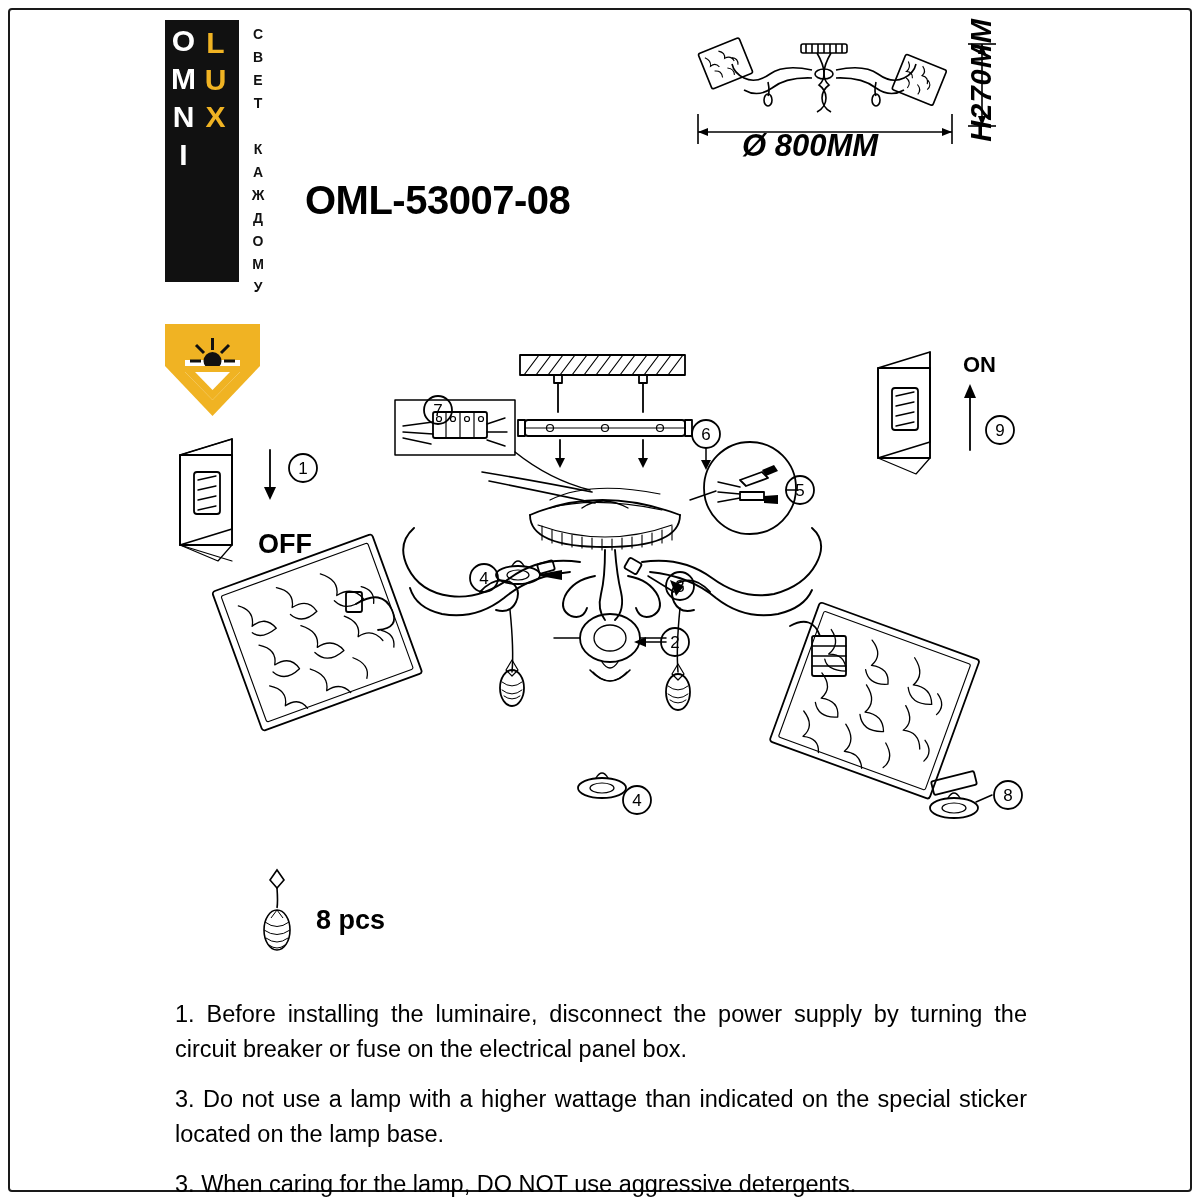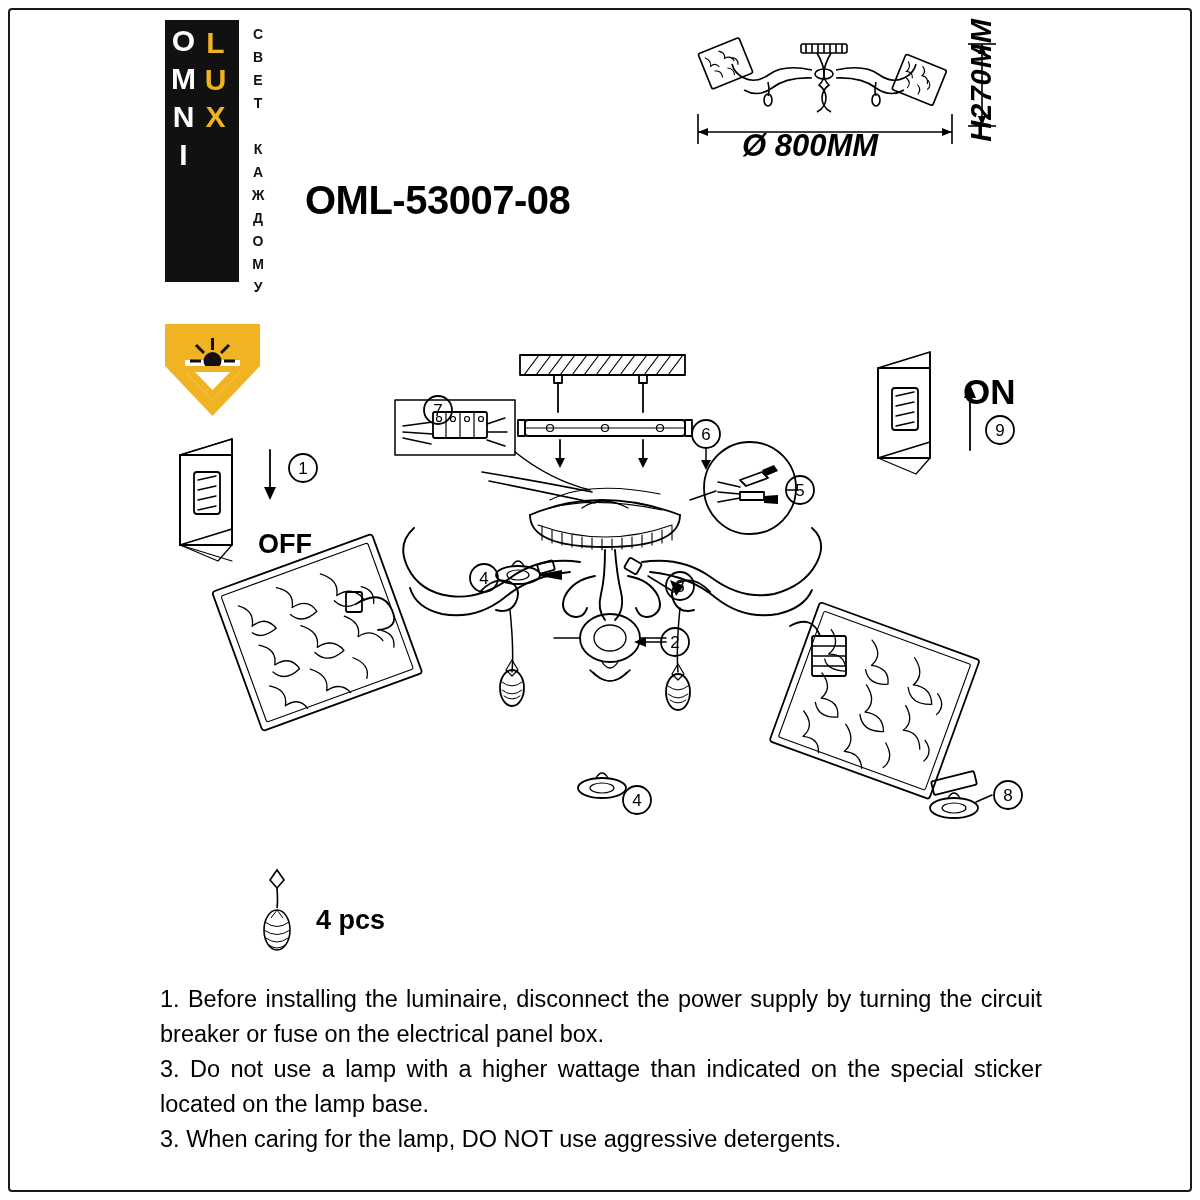--- a/index.html
+++ b/index.html
@@ -147,22 +147,22 @@
   .txt-off {
     position: absolute;
     left: 258px;
     top: 529px;
     font-size: 27px;
     font-weight: bold;
   }
   .txt-on {
     position: absolute;
     left: 963px;
-    top: 372px;
-    font-size: 35px;
+    top: 352px;
+    font-size: 22px;
     font-weight: bold;
   }
   .txt-pcs {
     position: absolute;
     left: 316px;
     top: 905px;
     font-size: 27px;
     font-weight: bold;
   }
   .pcs-pendant {
@@ -177,21 +177,21 @@
   .notes {
     position: absolute;
     left: 160px;
     top: 982px;
     width: 882px;
     font-size: 23.5px;
     line-height: 35px;
     text-align: justify;
   }
   .notes p {
-    margin: 0;
+    margin: 15px;
   }
 </style>
 </head>
 <body>
 
 <div id="page">
 
   <div class="frame"></div>
 
   <div class="logo">
@@ -562,21 +562,21 @@
 
   <svg class="pcs-pendant" viewBox="0 0 50 90">
     <g fill="none" stroke="#000000" stroke-width="1.6">
       <path d="M18 12 l7 -10 l7 10 l-7 8 z"></path>
       <path d="M25 20 q1 14 0 20"></path>
       <ellipse cx="25" cy="62" rx="13" ry="20"></ellipse>
       <path d="M13 54 q12 9 24 0 M12 62 q13 9 26 0 M14 70 q11 8 22 0 M17 77 q8 6 16 0" stroke-width="1"></path>
       <path d="M25 42 l-6 8 M25 42 l6 8" stroke-width="1"></path>
     </g>
   </svg>
-  <div class="txt-pcs">4 pcs</div>
+  <div class="txt-pcs">8 pcs</div>
 
   <div class="notes">
     <p>1. Before installing the luminaire, disconnect the power supply by turning the circuit breaker or fuse on the electrical panel box.</p>
     <p>3. Do not use a lamp with a higher wattage than indicated on the special sticker located on the lamp base.</p>
     <p>3. When caring for the lamp, DO NOT use aggressive detergents.</p>
   </div>
 
 </div>
 
 </body></html>

